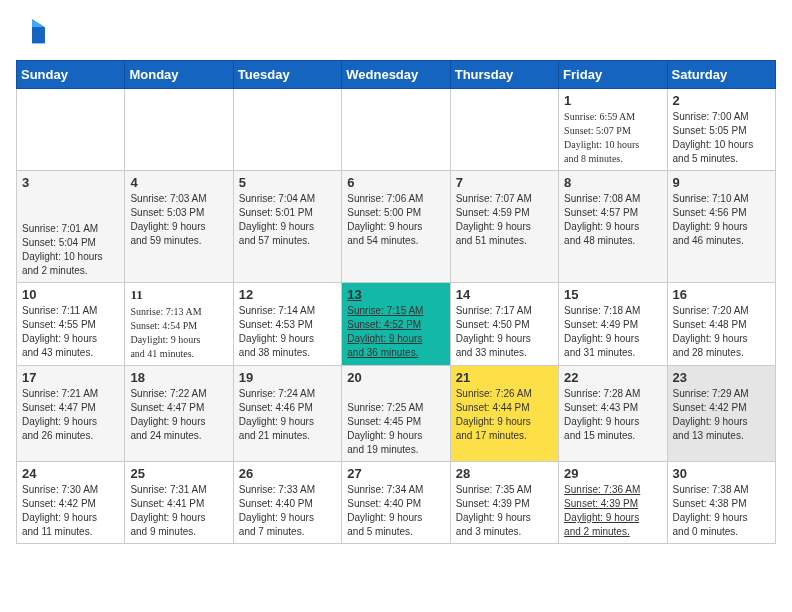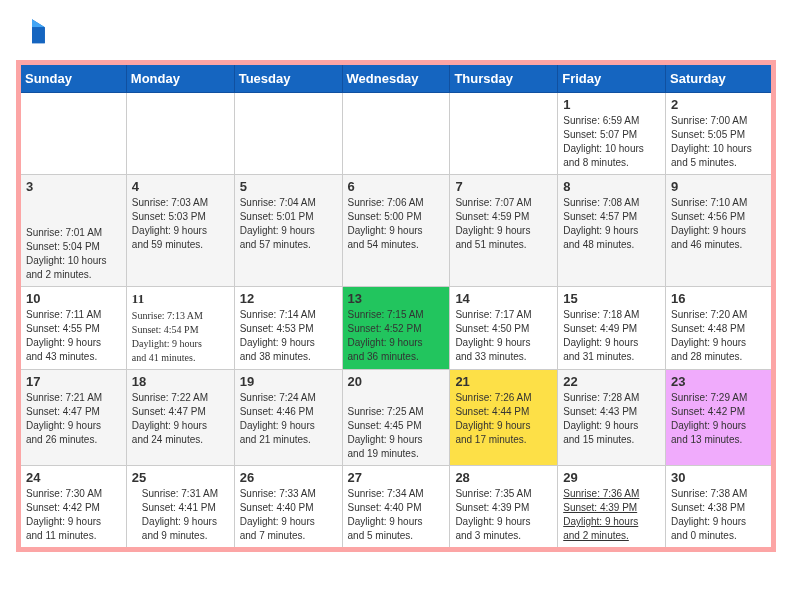--- a/index.html
+++ b/index.html
@@ -40,21 +40,21 @@
       font-weight: normal;
       color: #333;
     }
     .location {
       font-size: 15px;
       color: #555;
     }
     .calendar {
       width: 100%;
       border-collapse: collapse;
-      border: 5px solid #fca5a5;
+      border: 1px solid #fca5a5;
     }
     .calendar th {
       background: #1565c0;
       color: #fff;
       font-size: 13px;
       font-weight: bold;
       padding: 6px 4px;
       text-align: left;
       border: 1px solid #1050a0;
     }
@@ -124,21 +124,21 @@
   </thead>
   <tbody id="calendar-body">
   <tr>
         <td class="empty-cell" style="background: rgb(255, 255, 255);"></td>
         <td class="empty-cell" style="background: rgb(255, 255, 255);"></td>
         <td class="empty-cell" style="background: rgb(255, 255, 255);"></td>
         <td class="empty-cell" style="background: rgb(255, 255, 255);"></td>
         <td class="empty-cell" style="background: rgb(255, 255, 255);"></td>
         <td style="background: rgb(255, 255, 255);">
           <span class="day-num">1</span>
-          <div class="day-info" style="white-space: pre-line;">Sunrise: 6:59 AM
+          <div class="day-info" style="white-space: pre-line; font-family: Liberation Serif, serif;">Sunrise: 6:59 AM
 Sunset: 5:07 PM
 Daylight: 10 hours
 and 8 minutes.</div>
         </td>
         <td style="background: rgb(255, 255, 255);">
           <span class="day-num">2</span>
           <div class="day-info" style="white-space: pre-line;">Sunrise: 7:00 AM
 Sunset: 5:05 PM
 Daylight: 10 hours
 and 5 minutes.</div>
@@ -210,21 +210,21 @@
 Daylight: 9 hours
 and 41 minutes.</div>
         </td>
         <td style="background: rgb(255, 255, 255);">
           <span class="day-num">12</span>
           <div class="day-info" style="white-space: pre-line;">Sunrise: 7:14 AM
 Sunset: 4:53 PM
 Daylight: 9 hours
 and 38 minutes.</div>
         </td>
-        <td style="background: #22c55e;">
+        <td style="background: #14b8a6; text-decoration: underline;">
           <span class="day-num">13</span>
           <div class="day-info" style="white-space: pre-line;">Sunrise: 7:15 AM
 Sunset: 4:52 PM
 Daylight: 9 hours
 and 36 minutes.</div>
         </td>
         <td style="background: rgb(255, 255, 255);">
           <span class="day-num">14</span>
           <div class="day-info" style="white-space: pre-line;">Sunrise: 7:17 AM
 Sunset: 4:50 PM
@@ -282,39 +282,39 @@
 Daylight: 9 hours
 and 17 minutes.</div>
         </td>
         <td style="background: rgb(245, 245, 245);">
           <span class="day-num">22</span>
           <div class="day-info" style="white-space: pre-line;">Sunrise: 7:28 AM
 Sunset: 4:43 PM
 Daylight: 9 hours
 and 15 minutes.</div>
         </td>
-        <td style="background: #f0abfc;">
+        <td style="background: #e5e5e5;">
           <span class="day-num">23</span>
           <div class="day-info" style="white-space: pre-line;">Sunrise: 7:29 AM
 Sunset: 4:42 PM
 Daylight: 9 hours
 and 13 minutes.</div>
         </td>
       </tr>
       <tr>
         <td style="background: rgb(255, 255, 255);">
           <span class="day-num">24</span>
           <div class="day-info" style="white-space: pre-line;">Sunrise: 7:30 AM
 Sunset: 4:42 PM
 Daylight: 9 hours
 and 11 minutes.</div>
         </td>
         <td style="background: rgb(255, 255, 255);">
           <span class="day-num">25</span>
-          <div class="day-info" style="white-space: pre-line; margin-left: 10px;">Sunrise: 7:31 AM
+          <div class="day-info" style="white-space: pre-line;">Sunrise: 7:31 AM
 Sunset: 4:41 PM
 Daylight: 9 hours
 and 9 minutes.</div>
         </td>
         <td style="background: rgb(255, 255, 255);">
           <span class="day-num">26</span>
           <div class="day-info" style="white-space: pre-line;">Sunrise: 7:33 AM
 Sunset: 4:40 PM
 Daylight: 9 hours
 and 7 minutes.</div>

